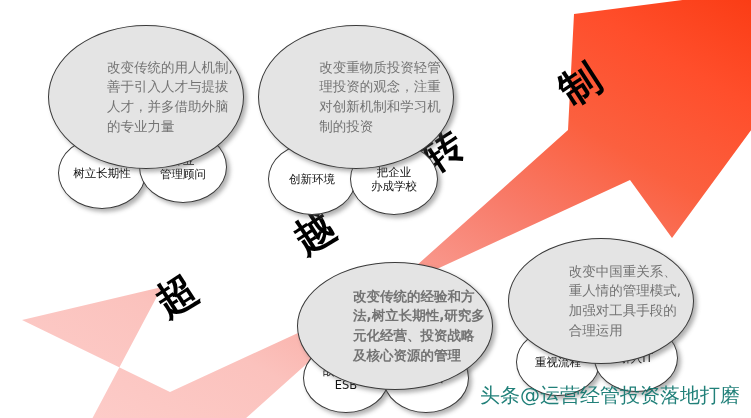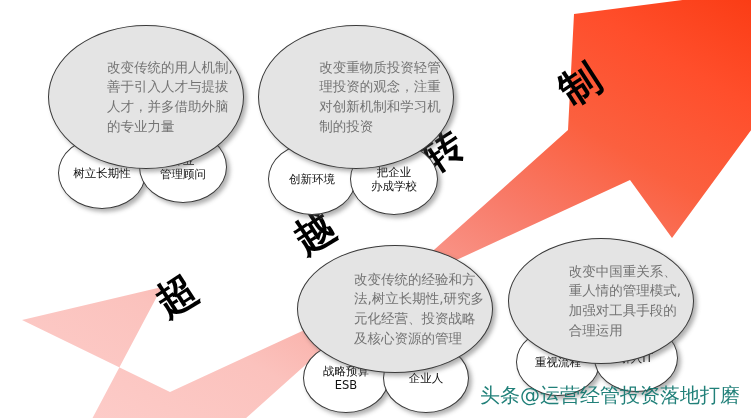--- a/index.html
+++ b/index.html
@@ -194,21 +194,21 @@
   </div>
 
   <div class="group">
     <div class="small-ellipse" style="left:303px; top:343px; width:86px; height:70px;">
       <span class="txt">战略预算
 ESB</span>
     </div>
     <div class="small-ellipse" style="left:383px; top:343px; width:86px; height:70px;">
       <span class="txt">企业人</span>
     </div>
-    <div class="big-ellipse" style="left:297px; top:245px; width:196px; height:128px;">
+    <div class="big-ellipse" style="left:297px; top:262px; width:196px; height:128px;font-weight:bold;">
       <span class="txt">改变传统的经验和方
 法,树立长期性,研究多
 元化经营、投资战略
 及核心资源的管理</span>
     </div>
   </div>
 
   <div class="group">
     <div class="small-ellipse" style="left:516px; top:328px; width:84px; height:68px;">
       <span class="txt">重视流程</span>

